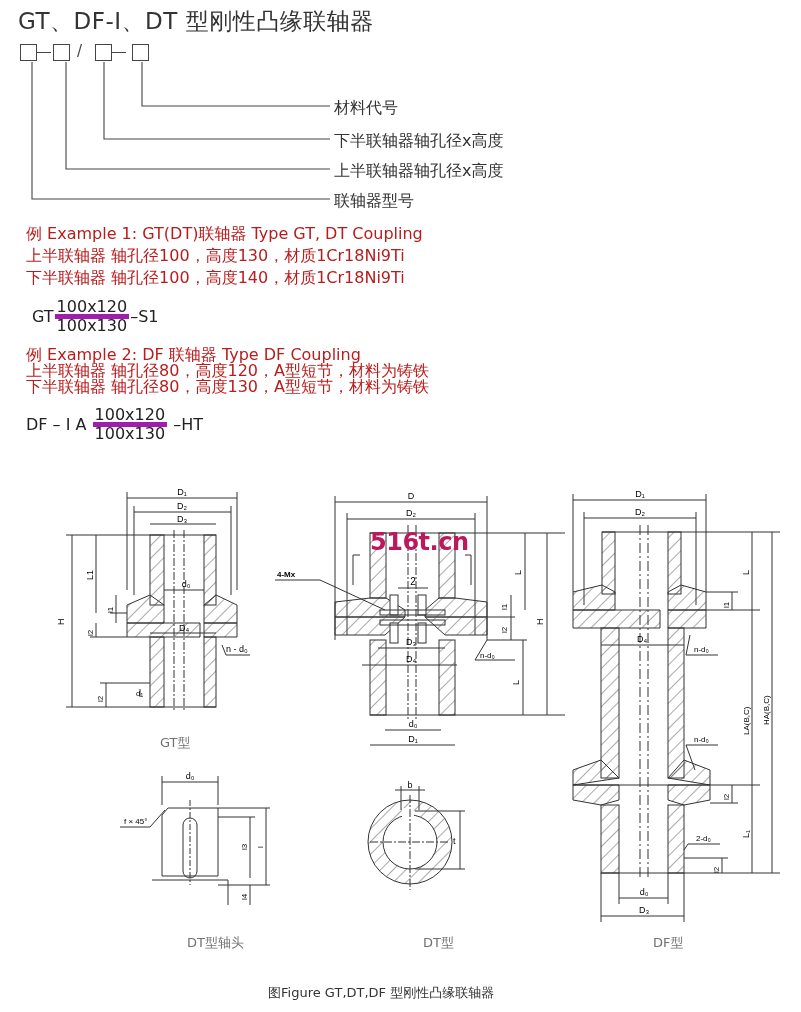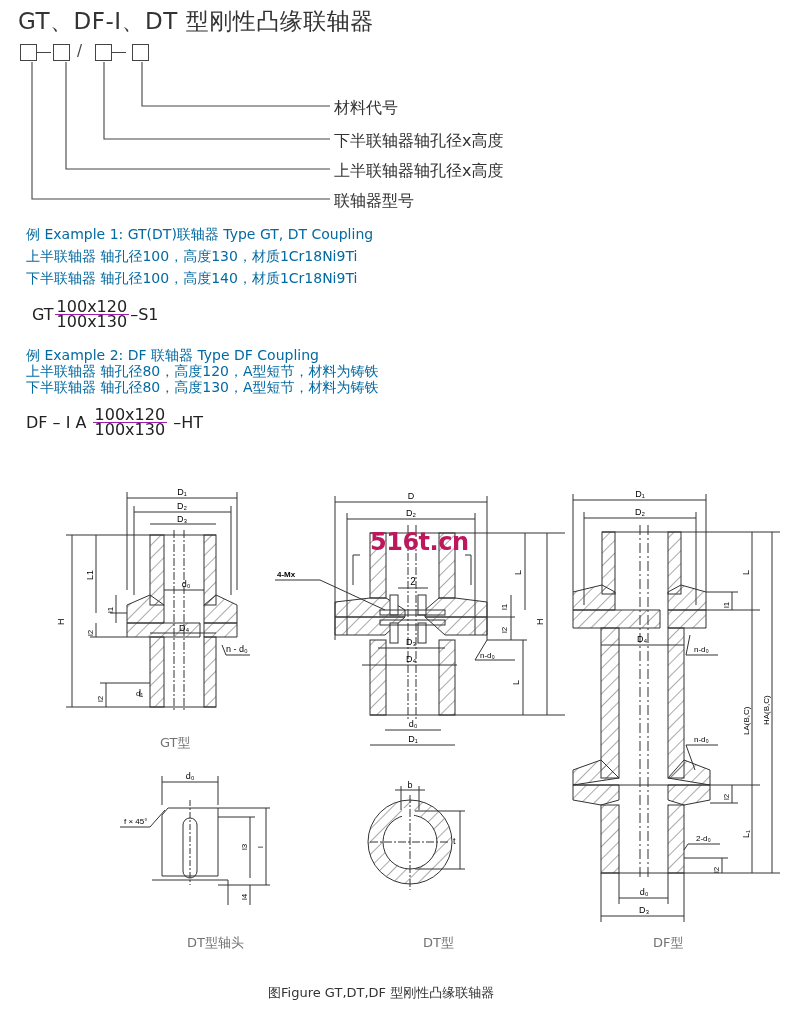--- a/index.html
+++ b/index.html
@@ -5,24 +5,24 @@
   html, body { margin: 0; padding: 0; background: #ffffff; }
   body { width: 801px; height: 1012px; position: relative; overflow: hidden;
          font-family: "DejaVu Sans", "Liberation Sans", sans-serif; color: #222; }
   .abs { position: absolute; }
   .title { left: 18px; top: 6px; font-size: 23px; color: #333; letter-spacing: 0.5px; white-space: nowrap; }
   .code-row { left: 20px; top: 44px; height: 20px; }
   .box { position: absolute; width: 15px; height: 15px; border: 1.3px solid #444; background: #fff; }
   .dash { position: absolute; height: 1.3px; background: #444; width: 14px; }
   .slash { position: absolute; font-size: 15px; color: #444; }
   .legend-label { font-size: 16px; color: #333; white-space: nowrap; }
-  .ex { font-size: 14px; color: #0369a1; white-space: nowrap; line-height: 20px; }
+  .ex { font-size: 16px; color: #b91c1c; white-space: nowrap; line-height: 20px; }
   .formula { font-size: 16px; color: #222; white-space: nowrap; display: flex; align-items: center; }
   .frac { display: inline-flex; flex-direction: column; align-items: center; margin: 0 1px; }
-  .frac .num { border-bottom: 1px solid #a21caf; padding: 0 2px; line-height: 14px; text-align: center; }
+  .frac .num { border-bottom: 5px solid #a21caf; padding: 0 2px; line-height: 14px; text-align: center; }
   .frac .den { padding: 0 2px; line-height: 14px; }
   .caption { font-size: 13px; color: #737373; white-space: nowrap; margin-left: 25px; }
   .fig-title { font-size: 13px; color: #333; white-space: nowrap; }
   .watermark { font-family: "DejaVu Sans", sans-serif; font-weight: bold; font-size: 24px; color: #be185d; left: 370px; top: 528px; letter-spacing: -0.5px; }
   svg text { font-family: "Liberation Sans", sans-serif; }
 </style>
 </head>
 <body>
 
 <div class="abs title">GT、DF-Ⅰ、DT  型刚性凸缘联轴器</div>

